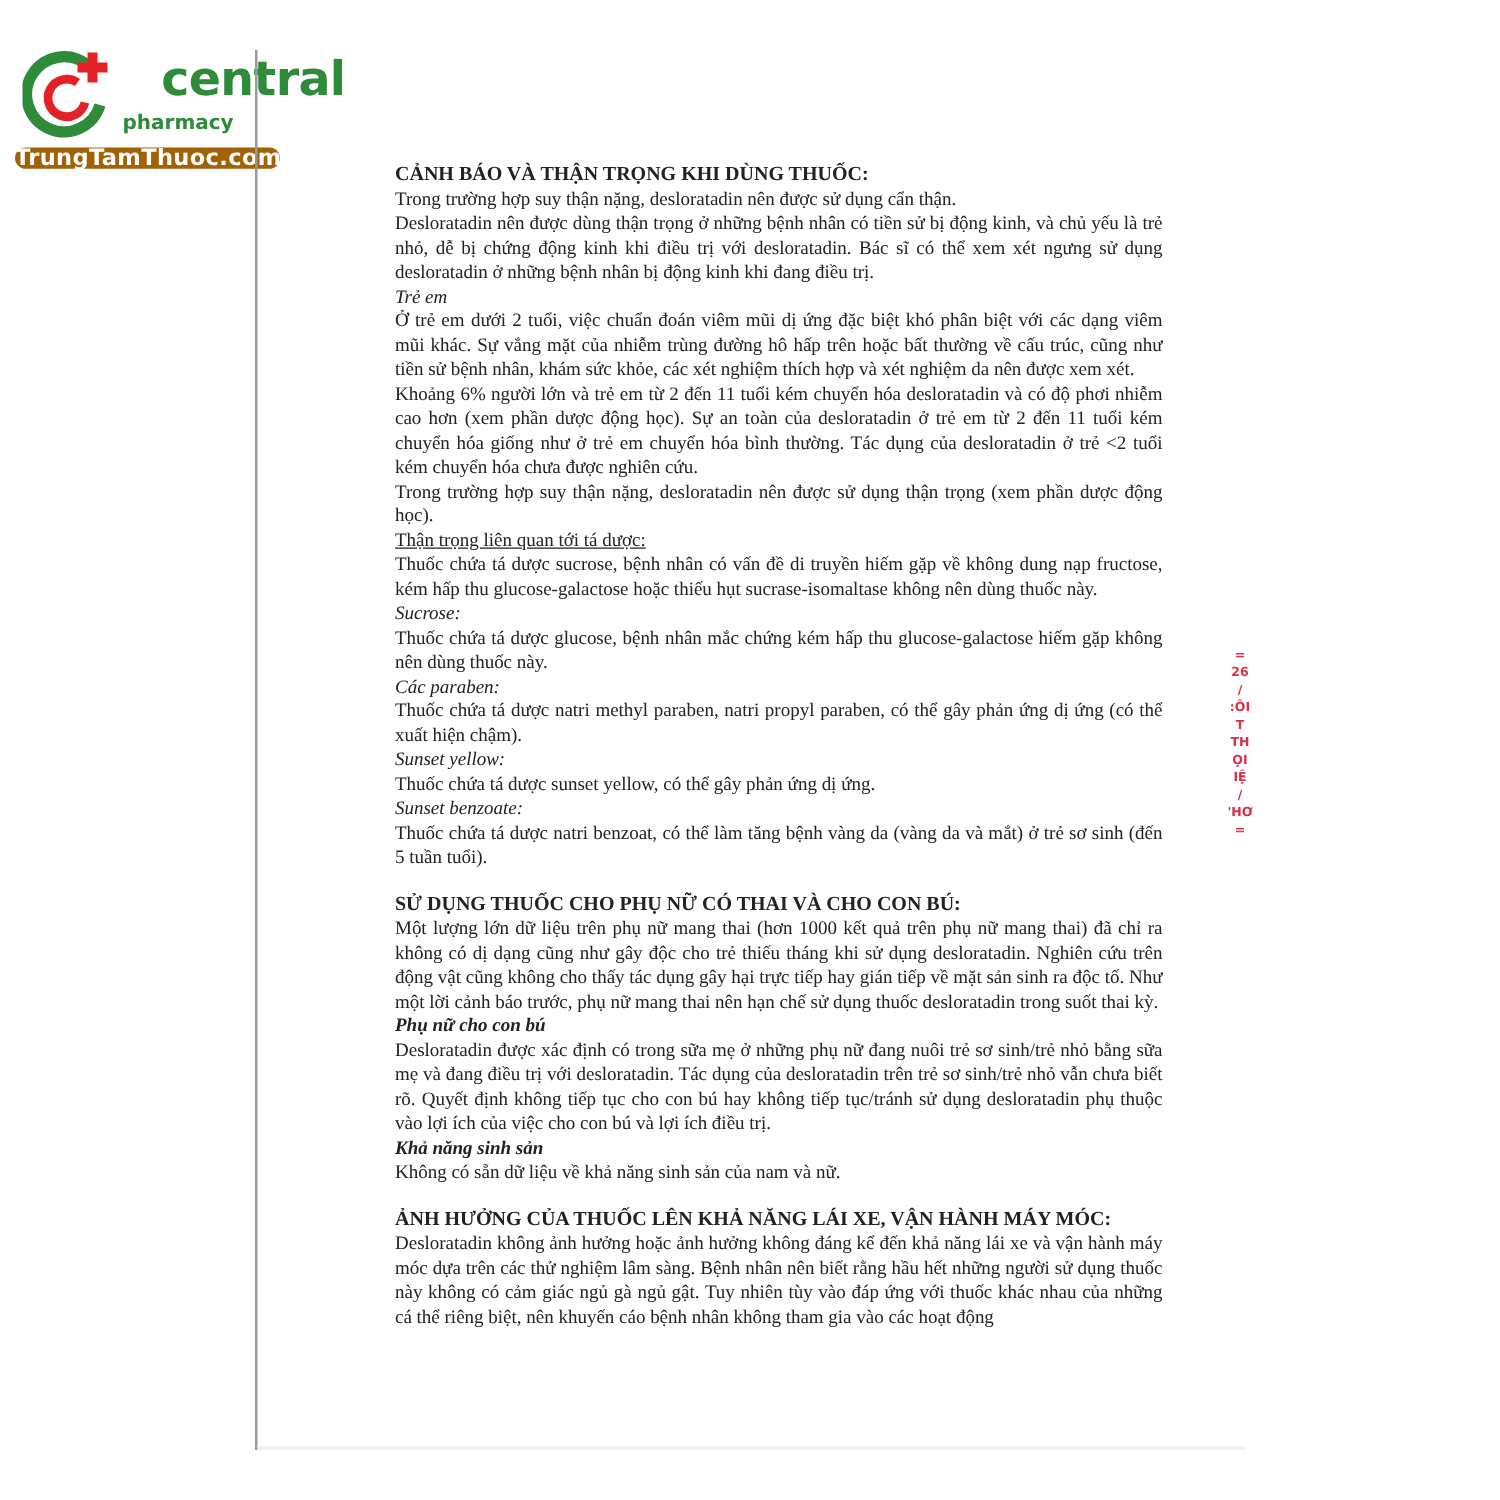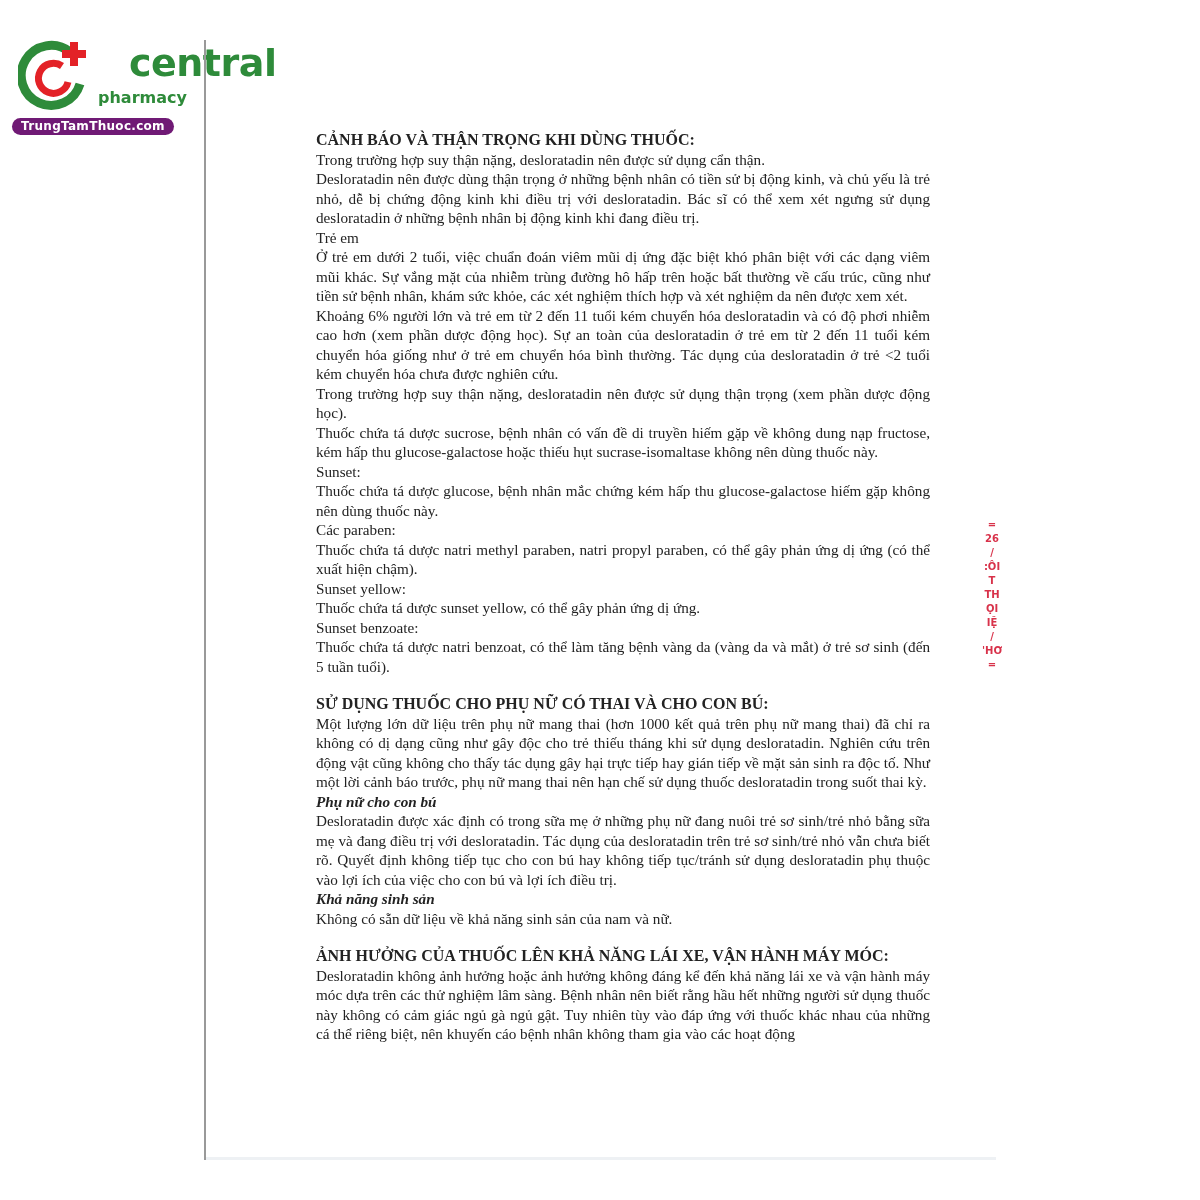--- a/index.html
+++ b/index.html
@@ -4,29 +4,29 @@
 <style>
   html, body { margin: 0; padding: 0; }
   body {
     width: 1200px; height: 1200px; background: #ffffff; position: relative; overflow: hidden;
     font-family: "Liberation Serif", "DejaVu Serif", serif; color: #222;
   }
   .logo { position: absolute; left: 10px; top: 36px; width: 205px; height: 100px; }
   .logo-mark { position: absolute; left: 8px; top: 2px; width: 74px; height: 74px; }
   .logo-name { position: absolute; left: 86px; top: 8px; font-family: "DejaVu Sans", sans-serif; font-size: 38px; color: #2e8b3a; letter-spacing: -0.5px; line-height: 1; font-weight: bold; margin-left: 33px; }
   .logo-sub { position: absolute; left: 88px; top: 52px; font-family: "DejaVu Sans", sans-serif; font-size: 16px; color: #2e8b3a; font-weight: bold; text-align: center; }
-  .logo-url { position: absolute; left: 2px; top: 82px; width: 162px; height: 17px; background: #701a75; border-radius: 9px; color: #fff; font-family: "DejaVu Sans", sans-serif; font-size: 12px; font-weight: bold; text-align: center; line-height: 17px; letter-spacing: 0.3px; }
+  .logo-url { position: absolute; left: 2px; top: 82px; width: 212px; height: 17px; background: #a16207; border-radius: 9px; color: #fff; font-family: "DejaVu Sans", sans-serif; font-size: 18px; font-weight: bold; text-align: center; line-height: 17px; letter-spacing: 0.3px; }
 
   .page-edge-left { position: absolute; left: 204px; top: 40px; width: 2px; height: 1120px; background: #999; }
   .page-edge-bottom { position: absolute; left: 206px; top: 1157px; width: 790px; height: 3px; background: #eef1f4; }
 
   .content { position: absolute; left: 316px; top: 130px; width: 614px; font-size: 15.2px; line-height: 19.5px; text-align: justify; }
   .content p { margin: 0; }
   .h { font-weight: bold; font-size: 16px; }
-  .it { }
+  .it { font-style: italic; }
   .bi { font-weight: bold; font-style: italic; }
   .u { text-decoration: underline; }
   .gap { height: 18px; }
 
   .stamp { position: absolute; left: 982px; top: 518px; width: 20px; height: 150px; color: #d8324a; font-family: "DejaVu Sans", sans-serif; font-size: 10px; font-weight: bold; line-height: 14px; text-align: center; }
 </style>
 </head>
 <body>
 
 <div class="logo">
@@ -46,22 +46,23 @@
 
 <div class="content">
   <section>
     <p class="h">CẢNH BÁO VÀ THẬN TRỌNG KHI DÙNG THUỐC:</p>
     <p>Trong trường hợp suy thận nặng, desloratadin nên được sử dụng cẩn thận.</p>
     <p>Desloratadin nên được dùng thận trọng ở những bệnh nhân có tiền sử bị động kinh, và chủ yếu là trẻ nhỏ, dễ bị chứng động kinh khi điều trị với desloratadin. Bác sĩ có thể xem xét ngưng sử dụng desloratadin ở những bệnh nhân bị động kinh khi đang điều trị.</p>
     <p class="it">Trẻ em</p>
     <p>Ở trẻ em dưới 2 tuổi, việc chuẩn đoán viêm mũi dị ứng đặc biệt khó phân biệt với các dạng viêm mũi khác. Sự vắng mặt của nhiễm trùng đường hô hấp trên hoặc bất thường về cấu trúc, cũng như tiền sử bệnh nhân, khám sức khỏe, các xét nghiệm thích hợp và xét nghiệm da nên được xem xét.</p>
     <p>Khoảng 6% người lớn và trẻ em từ 2 đến 11 tuổi kém chuyển hóa desloratadin và có độ phơi nhiễm cao hơn (xem phần dược động học). Sự an toàn của desloratadin ở trẻ em từ 2 đến 11 tuổi kém chuyển hóa giống như ở trẻ em chuyển hóa bình thường. Tác dụng của desloratadin ở trẻ &lt;2 tuổi kém chuyển hóa chưa được nghiên cứu.</p>
     <p>Trong trường hợp suy thận nặng, desloratadin nên được sử dụng thận trọng (xem phần dược động học).</p>
+    <p class="u">Thận trọng liên quan tới tá dược:</p>
     <p>Thuốc chứa tá dược sucrose, bệnh nhân có vấn đề di truyền hiếm gặp về không dung nạp fructose, kém hấp thu glucose-galactose hoặc thiếu hụt sucrase-isomaltase không nên dùng thuốc này.</p>
-    <p class="it">Sunset:</p>
+    <p class="it">Sucrose:</p>
     <p>Thuốc chứa tá dược glucose, bệnh nhân mắc chứng kém hấp thu glucose-galactose hiếm gặp không nên dùng thuốc này.</p>
     <p class="it">Các paraben:</p>
     <p>Thuốc chứa tá dược natri methyl paraben, natri propyl paraben, có thể gây phản ứng dị ứng (có thể xuất hiện chậm).</p>
     <p class="it">Sunset yellow:</p>
     <p>Thuốc chứa tá dược sunset yellow, có thể gây phản ứng dị ứng.</p>
     <p class="it">Sunset benzoate:</p>
     <p>Thuốc chứa tá dược natri benzoat, có thể làm tăng bệnh vàng da (vàng da và mắt) ở trẻ sơ sinh (đến 5 tuần tuổi).</p>
   </section>
 
   <div class="gap"></div>

